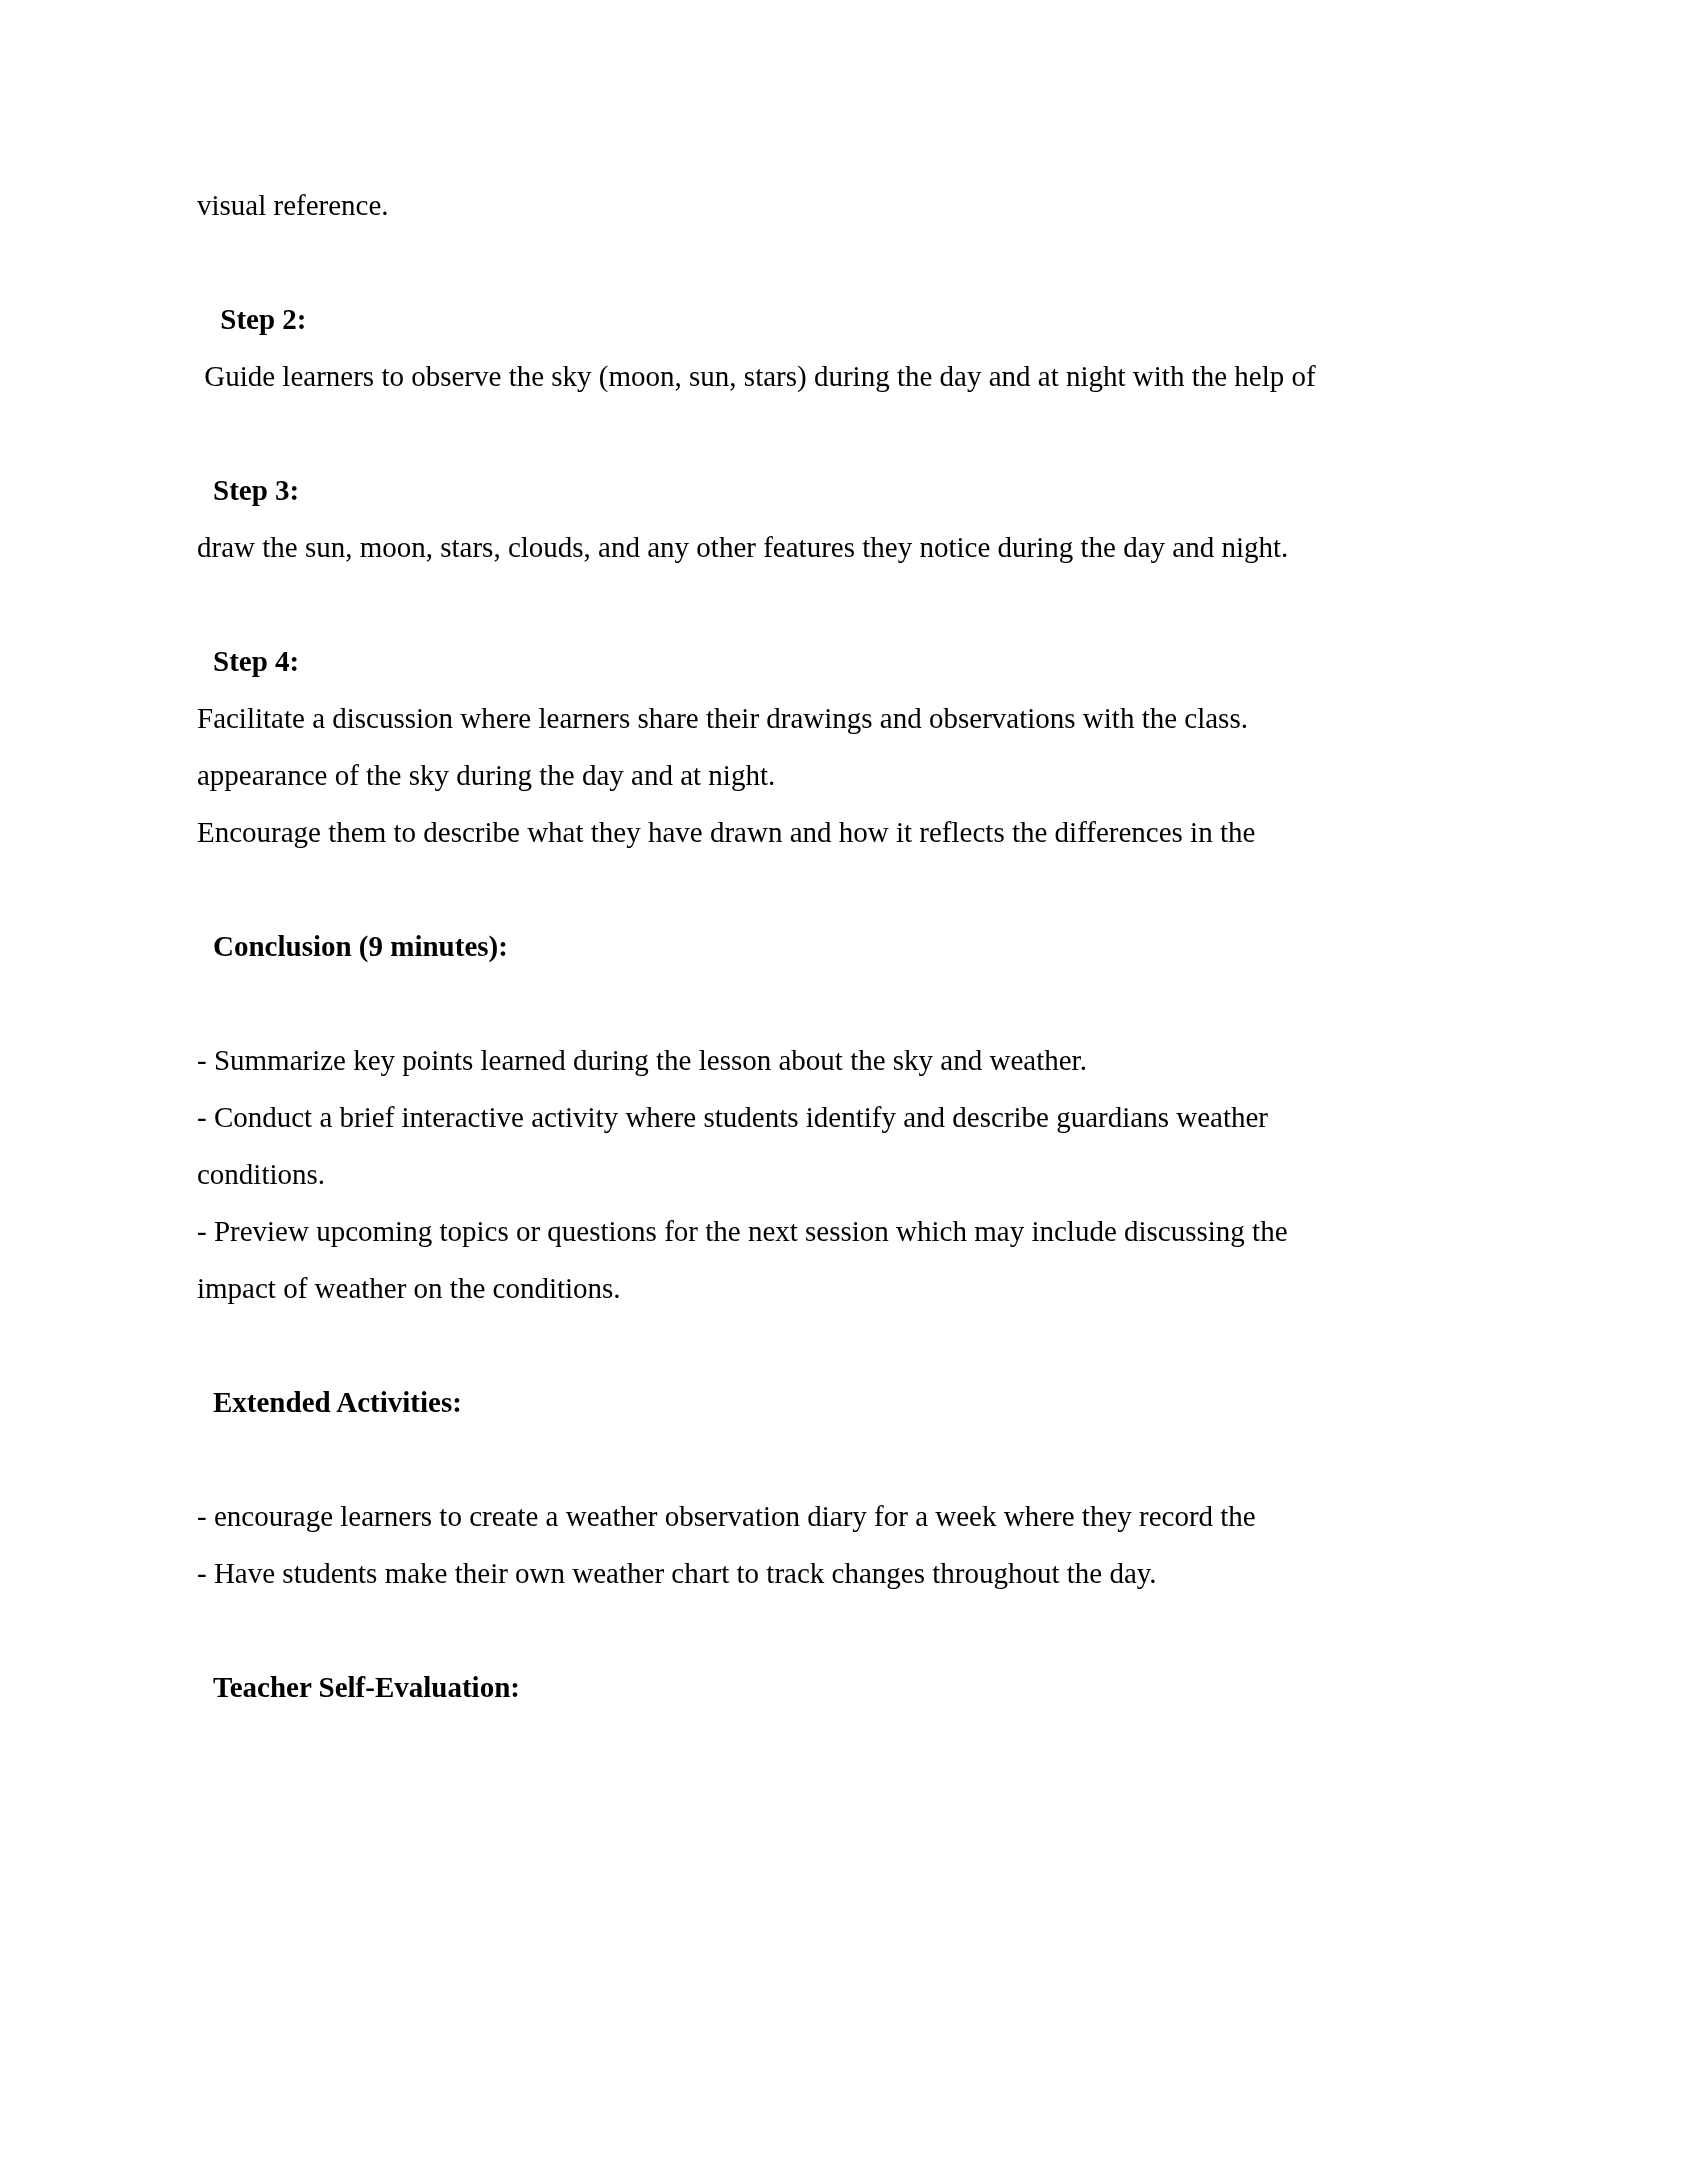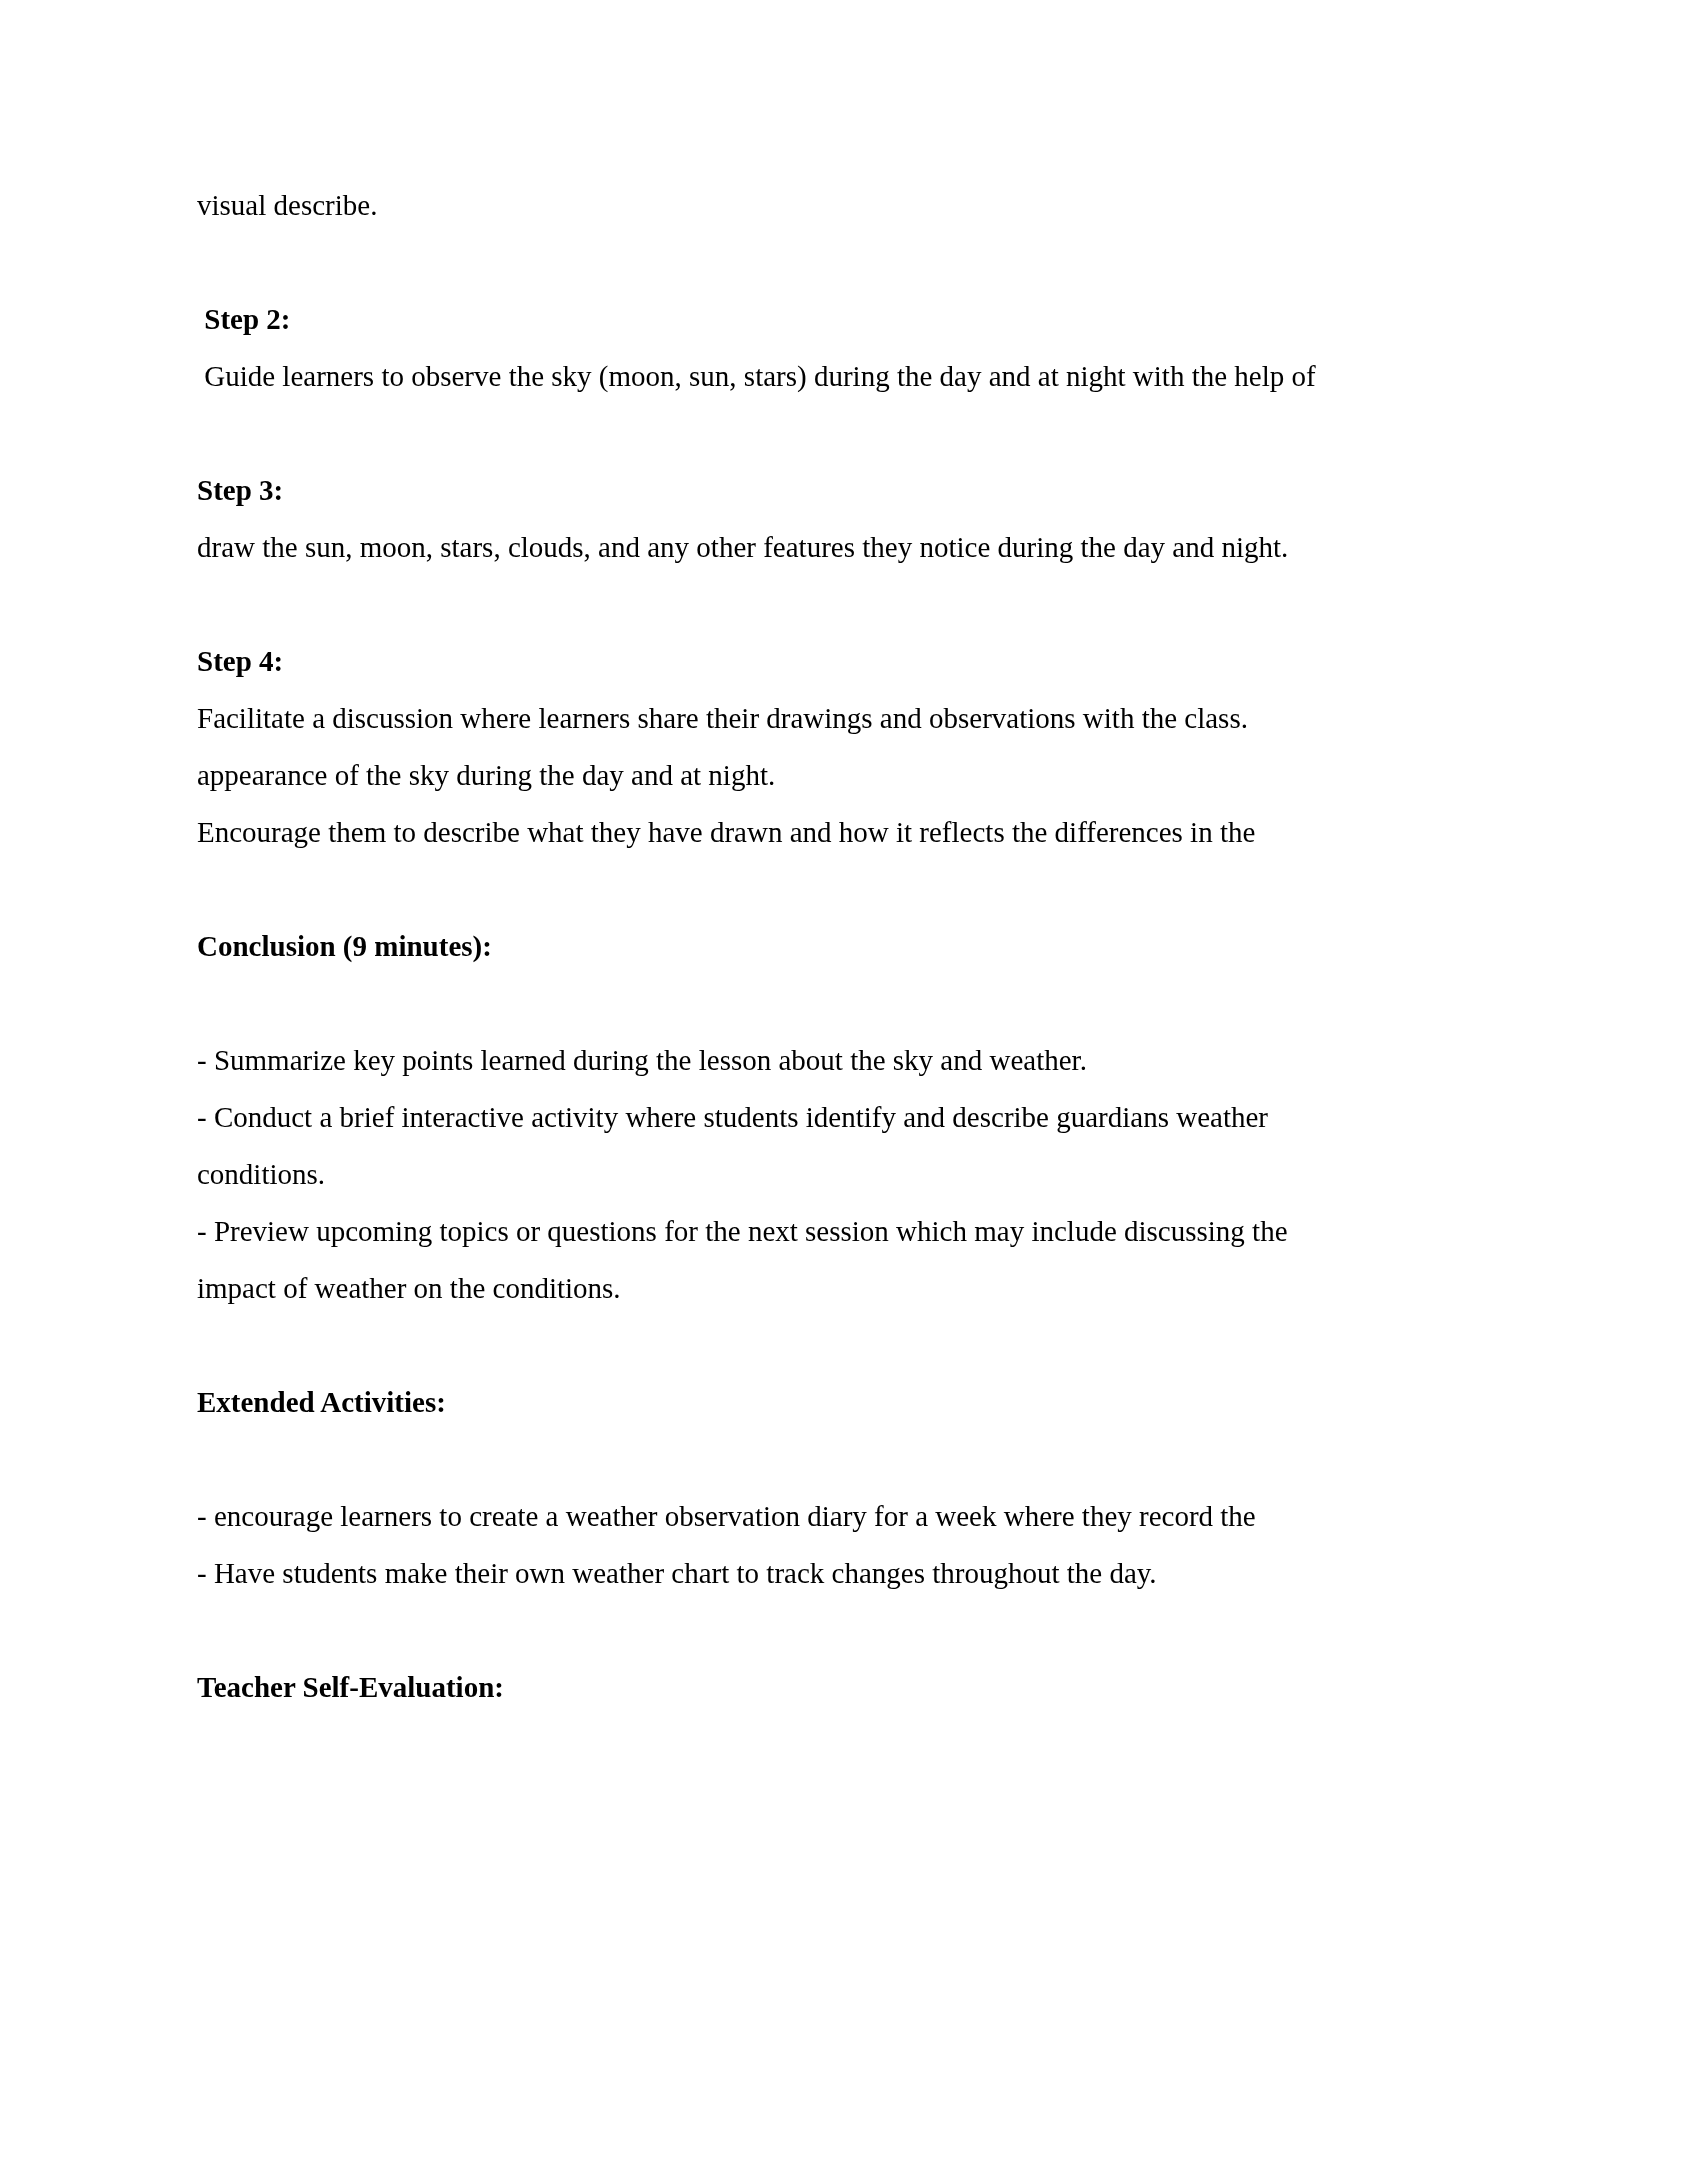--- a/index.html
+++ b/index.html
@@ -34,29 +34,30 @@
   }
   .line {
     height: 57px;
     line-height: 57px;
     font-size: 29px;
     white-space: pre;
     color: #000000;
   }
   .line.bold {
     font-weight: bold;
+    margin-left: 16px;
   }
 </style>
 </head>
 <body style="background: rgb(255, 255, 255);">
 
 <div class="page">
   <div class="content" id="doc-content" style="color: rgb(0, 0, 0);">
       <div class="block">
-        <div class="line">visual describe.</div>
+        <div class="line">visual reference.</div>
       </div>
       <div class="block">
         <div class="line bold"> Step 2:</div>
         <div class="line"> Guide learners to observe the sky (moon, sun, stars) during the day and at night with the help of</div>
       </div>
       <div class="block">
         <div class="line bold">Step 3:</div>
         <div class="line">draw the sun, moon, stars, clouds, and any other features they notice during the day and night.</div>
       </div>
       <div class="block">

